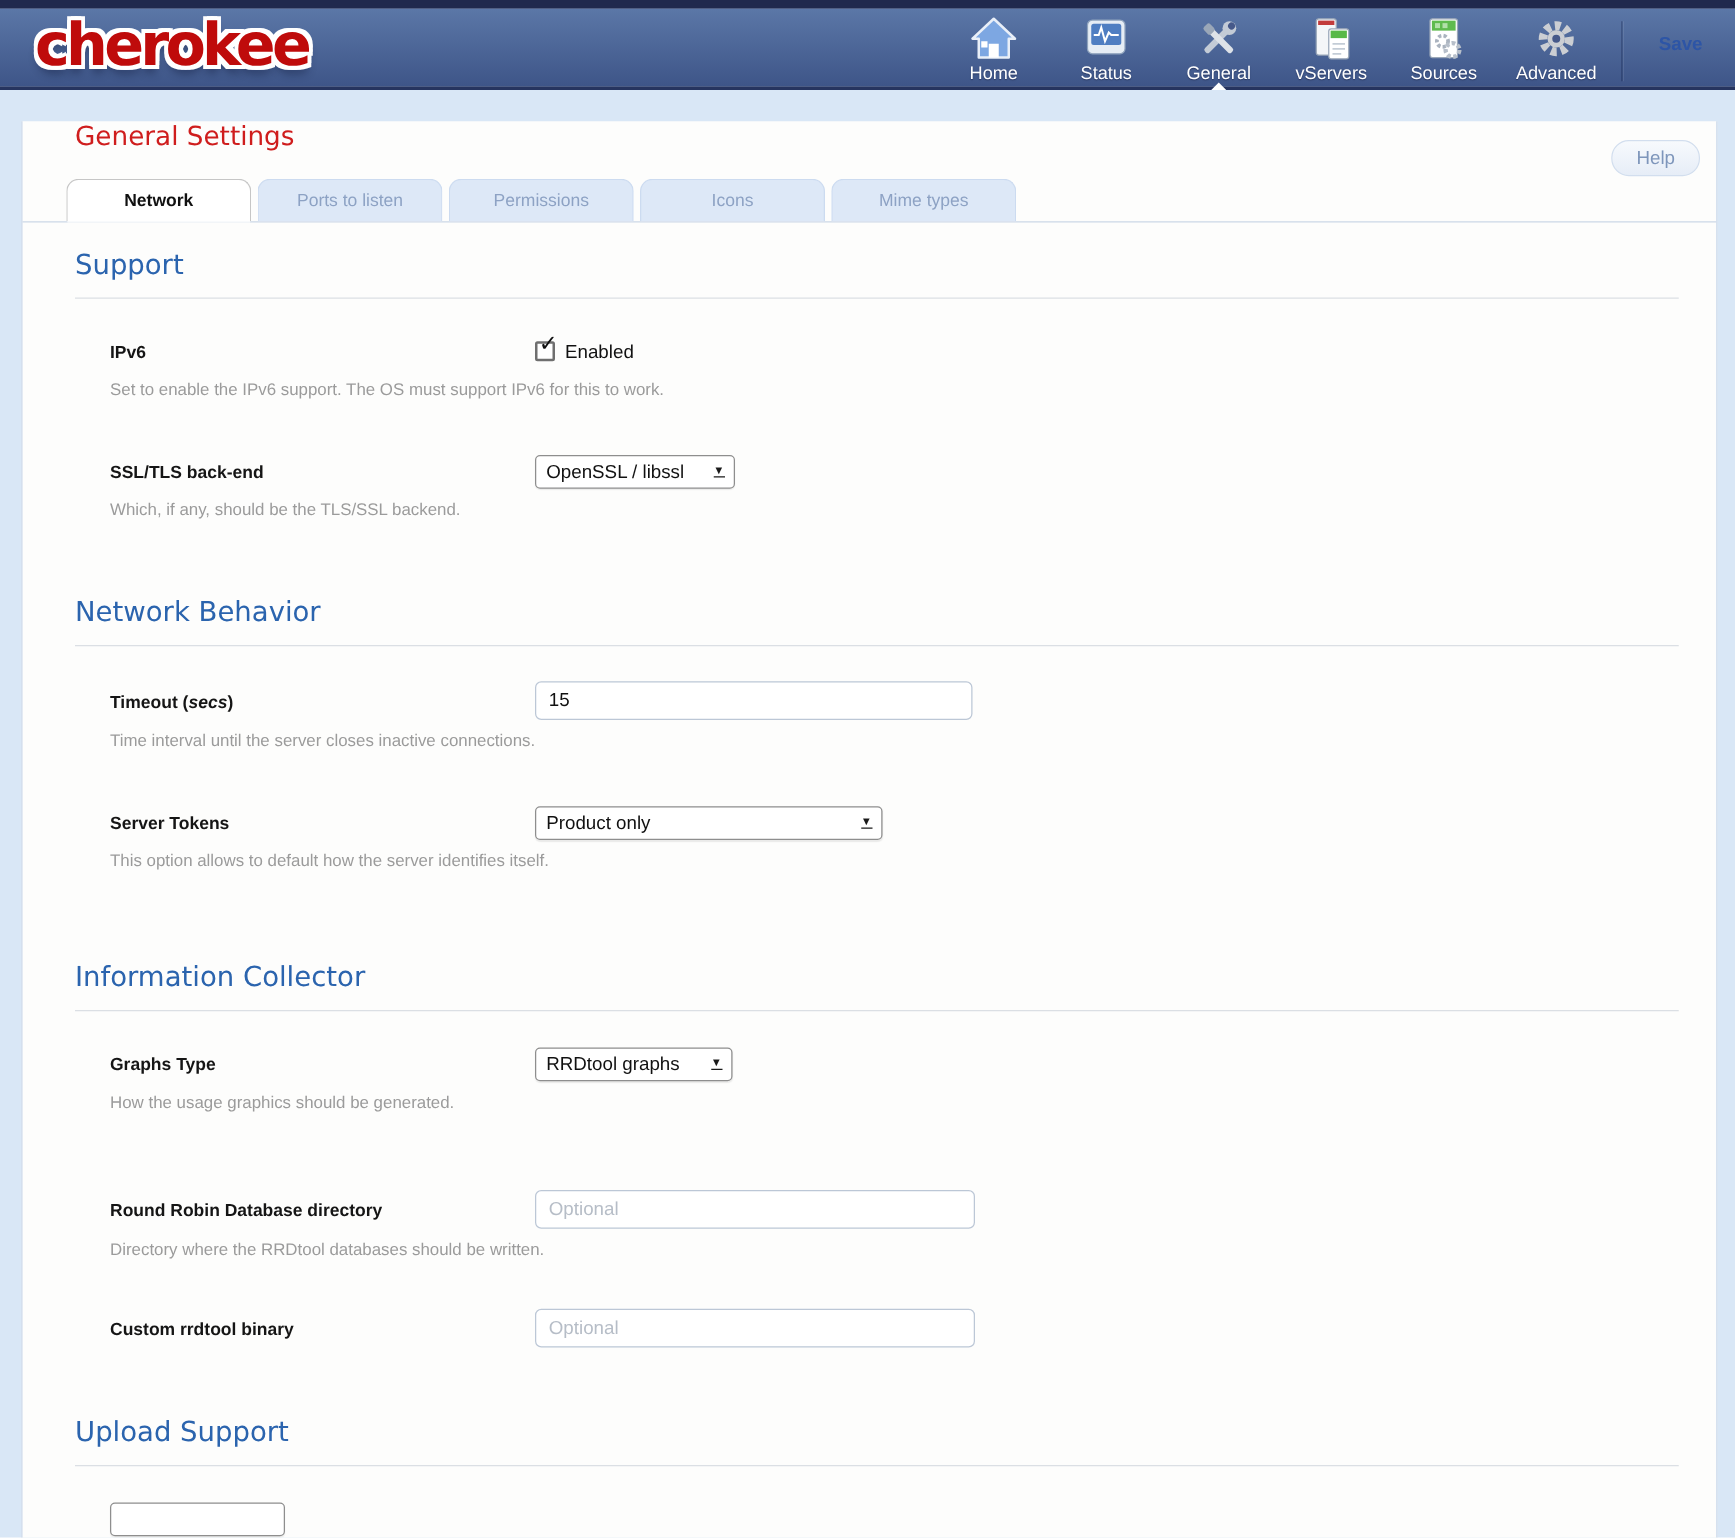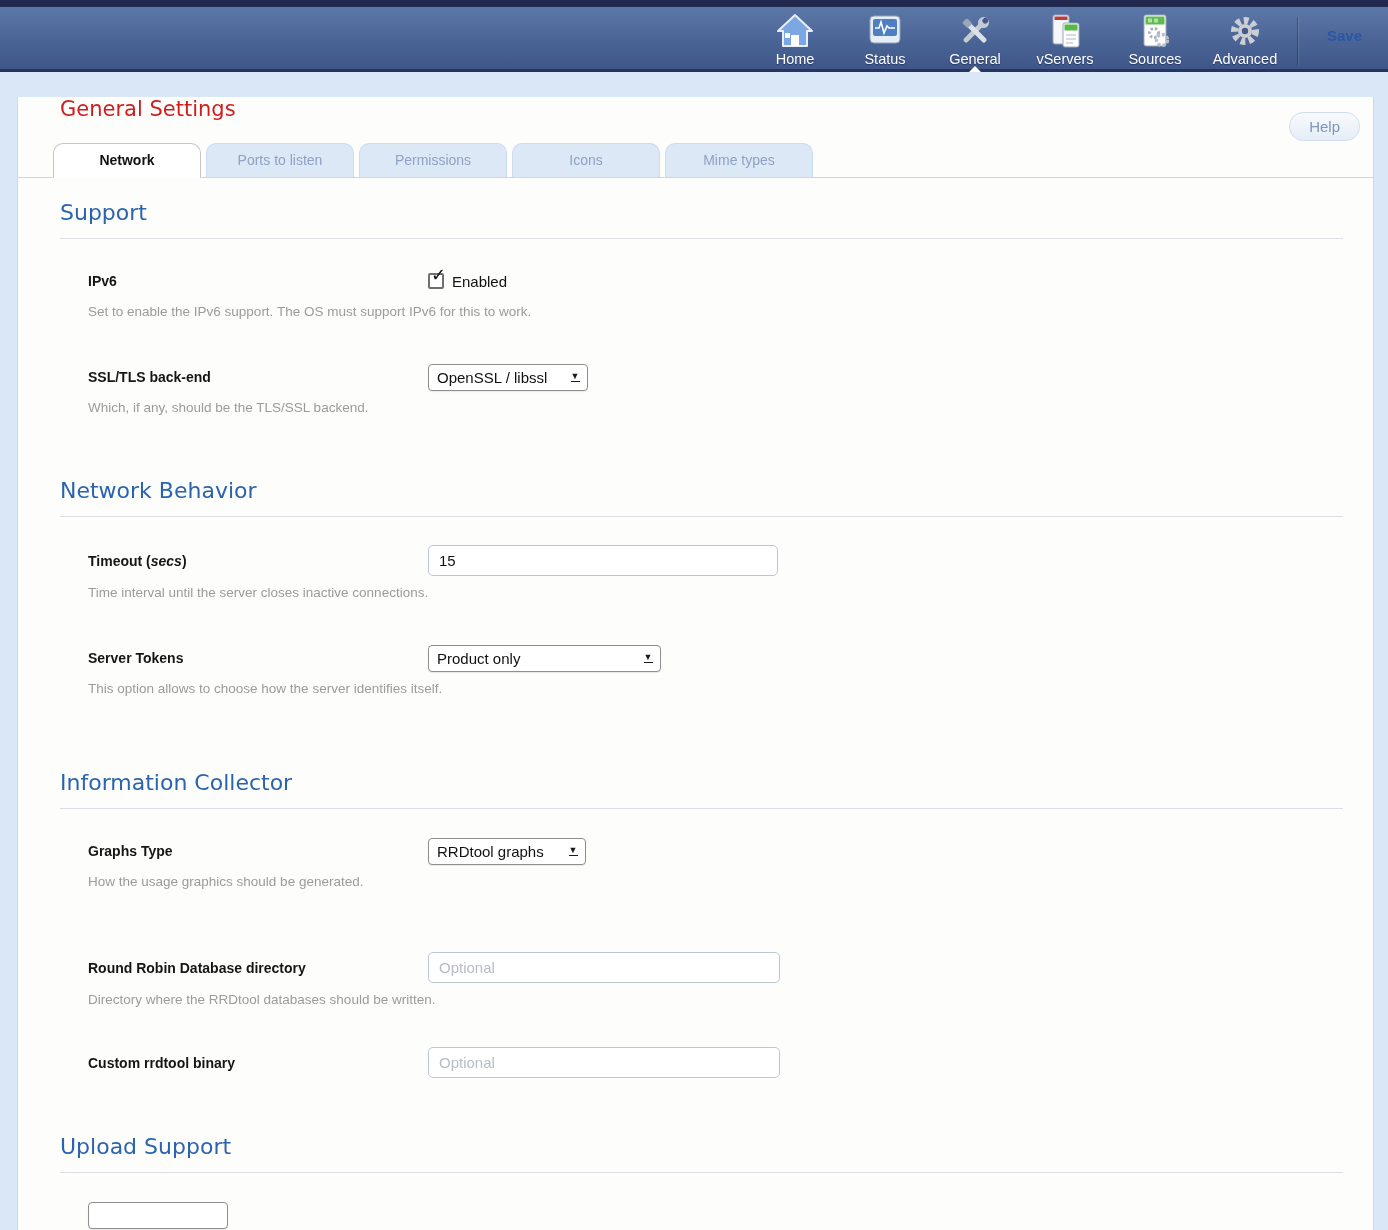--- a/index.html
+++ b/index.html
@@ -110,20 +110,21 @@
   
   .mt28 { margin-top:28px; } .mt40 { margin-top:40px; } .mt44 { margin-top:44px; } .mt64 { margin-top:63px; } .mt74 { margin-top:74px; }
   .mt22 { margin-top:22px; } .mt56 { margin-top:56px; }
 </style>
 </head>
 <body>
 
 <div class="header">
   <div class="topstrip"></div>
   <div class="bar">
+    <div class="logo">cherokee</div>
 
     <div class="nav">
       <div class="nav-item">
         <span class="icn">
           <svg width="40" height="38" viewBox="0 0 40 38">
             <path d="M20 3 3 19h5v15h24V19h5z" fill="#7da7e2" stroke="#e9eff8" stroke-width="2" stroke-linejoin="round"></path>
             <rect x="16" y="23" width="8" height="11" fill="#fff"></rect>
             <rect x="10" y="21" width="5" height="5" fill="#fff"></rect>
           </svg>
         </span>
@@ -254,29 +255,29 @@
         <div class="frow-line">
           <div class="flabel"><span>Timeout (</span><em>secs</em><span>)</span></div>
           <input class="text-input" style="width: 350px;" type="text" value="15">
         </div>
         <div class="fdesc">Time interval until the server closes inactive connections.</div>
       </div>
 
       <div class="mt44">
         <div class="frow-line">
           <div class="flabel">Server Tokens</div>
-          <div class="sel" style="width:233px">
+          <div class="sel" style="width:278px">
             <span class="sel-txt">Product only</span>
             <span class="sel-arrow">
                 <span class="tri">▼</span>
                 <span class="bar"></span>
               </span>
           </div>
         </div>
-        <div class="fdesc">This option allows to choose how the server identifies itself.</div>
+        <div class="fdesc">This option allows to default how the server identifies itself.</div>
       </div>
     </div>
   </div>
 
   <div class="section mt74">
     <h2>Information Collector</h2>
     <div class="rows">
       <div class="mt28">
         <div class="frow-line">
           <div class="flabel">Graphs Type</div>

